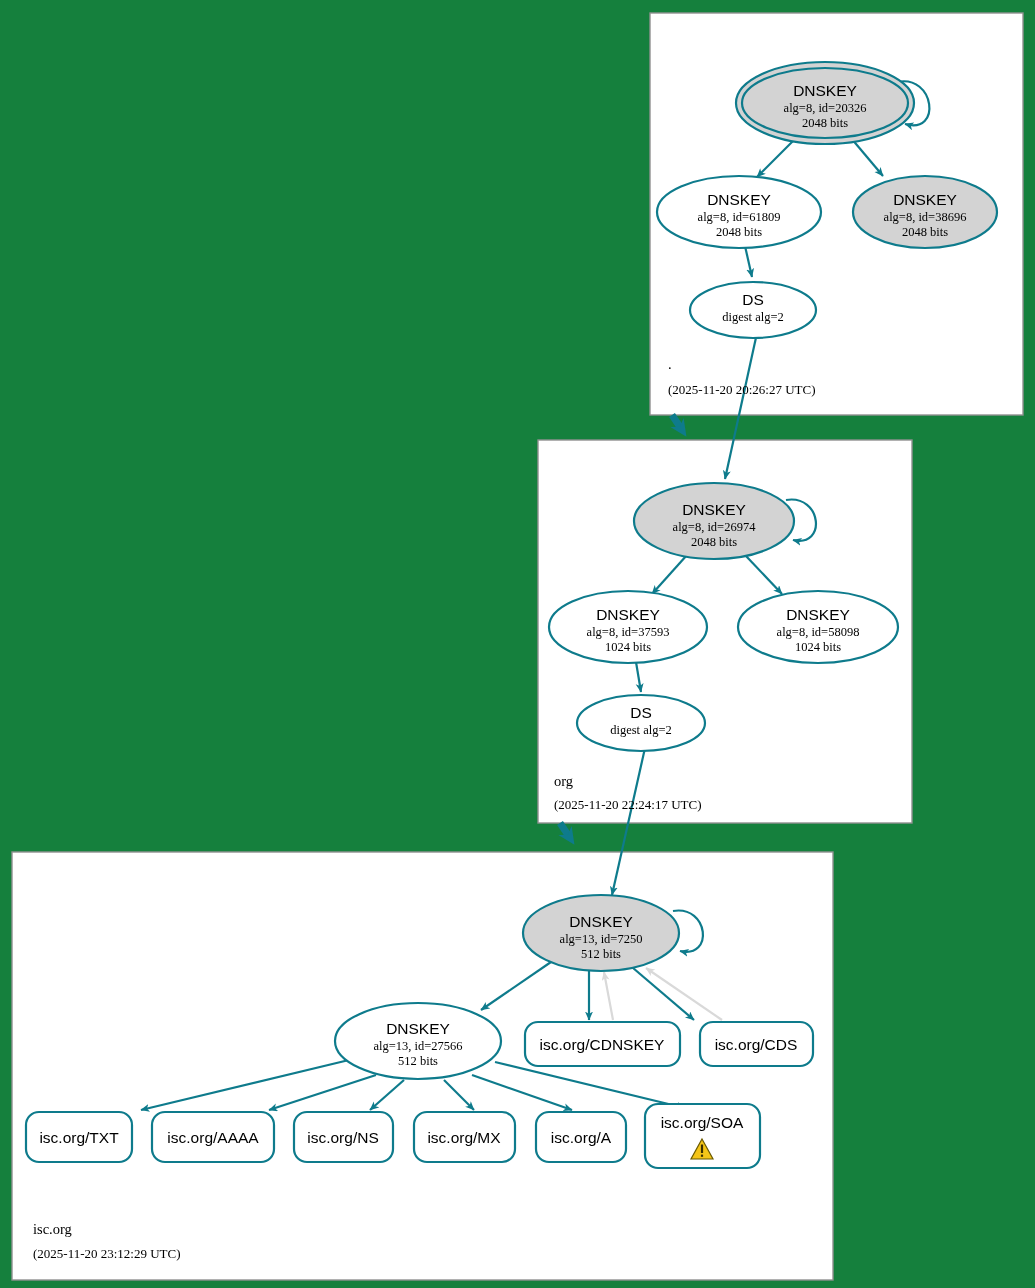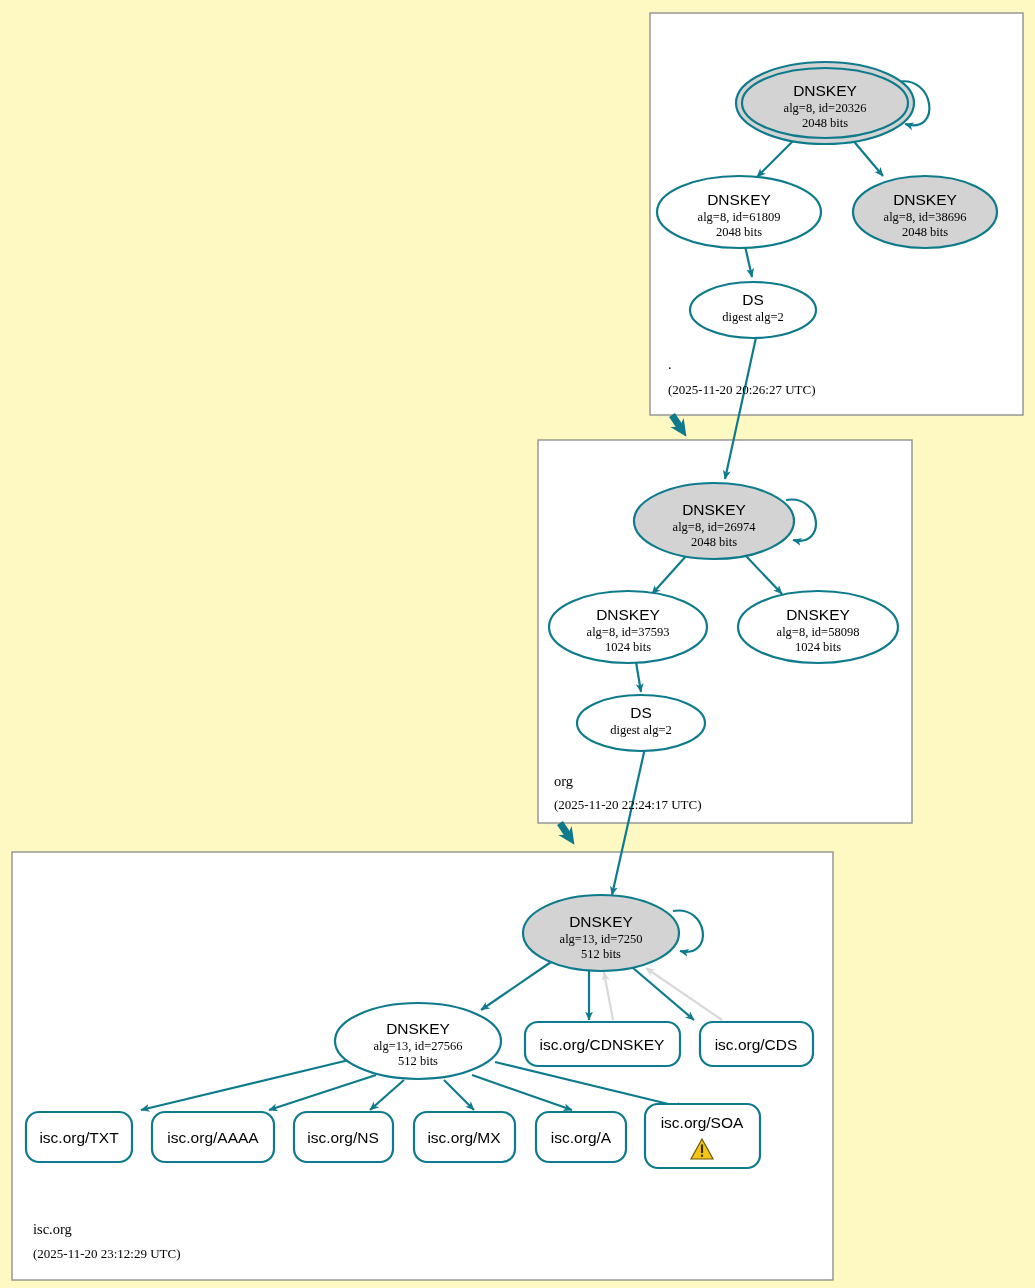--- a/index.html
+++ b/index.html
@@ -7,21 +7,21 @@
     padding: 0;
     background: #ffffff;
   }
   body {
     font-family: "Liberation Sans", sans-serif;
   }
   #canvas {
     position: relative;
     width: 1035px;
     height: 1288px;
-    background: #fef9c3;
+    background: #15803d;
     overflow: hidden;
   }
   #graph-svg {
     position: absolute;
     left: 0;
     top: 0;
     width: 1035px;
     height: 1288px;
   }
   .zone-box {

